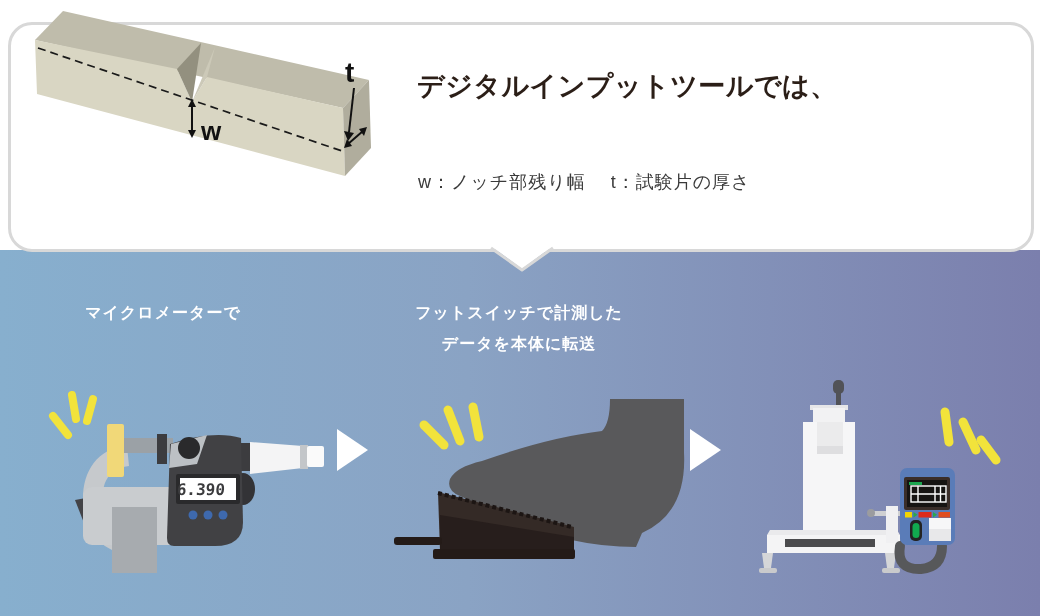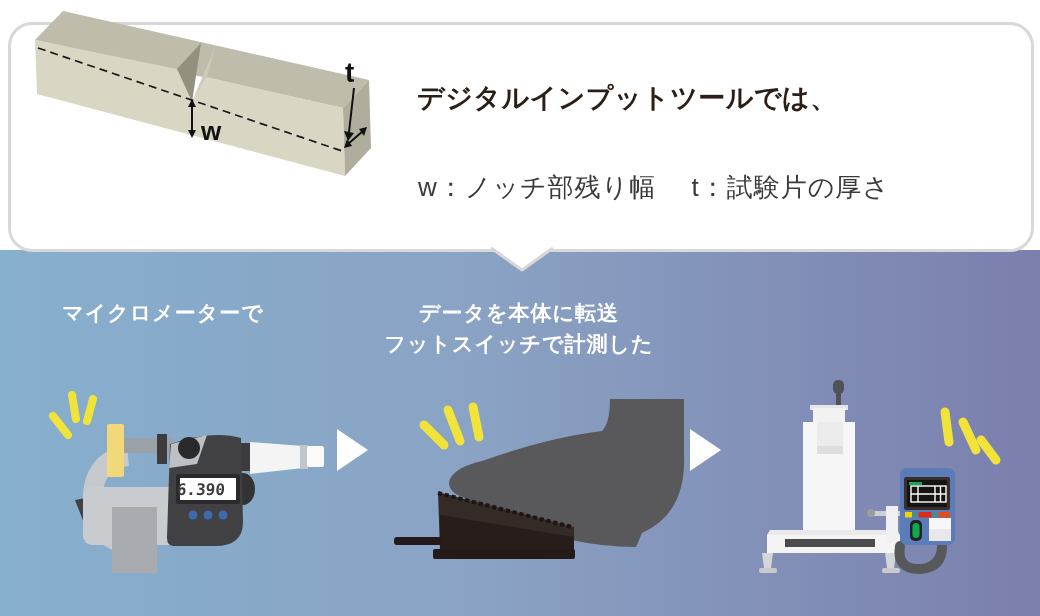--- a/index.html
+++ b/index.html
@@ -15,30 +15,29 @@
   .card{
     position:absolute; left:8px; top:22px; width:1020px; height:224px;
     background:#ffffff; border:3px solid #d8d8d8; border-radius:24px;
   }
   .card-tail{ position:absolute; left:489px; top:246px; z-index:5; }
   .specimen{ position:absolute; left:25px; top:0px; z-index:6; }
   .headline{
     position:absolute; left:417px; top:66px; width:600px; z-index:6;
     font-size:27px; font-weight:bold; color:#2b1e17; line-height:40px;
     letter-spacing:0.5px;
-    margin-top:12px;
   }
   .legend{
     position:absolute; left:418px; top:170px; width:600px; z-index:6;
-    font-size:26px; color:#3a3a3a; letter-spacing:1px;
+    font-size:18px; color:#3a3a3a; letter-spacing:1px;
   }
   .step-label{
     position:absolute; top:297px; width:300px; z-index:3;
     text-align:center; color:#ffffff; font-weight:bold;
-    font-size:21px; line-height:31px; letter-spacing:1px;
+    font-size:16px; line-height:31px; letter-spacing:1px;
   }
   .step-label.s1{ left:13px; }
   .step-label.s2{ left:369px; }
   .step-label.s3{ left:701px; }
   .illu{ position:absolute; z-index:3; }
   .illu.m1{ left:45px;  top:388px; }
   .illu.m2{ left:390px; top:395px; }
   .illu.m3{ left:750px; top:378px; }
   .step-arrow{
     position:absolute; top:429px; width:0; height:0; z-index:3;
@@ -88,22 +87,22 @@
 
   <div class="headline">
     <div>デジタルインプットツールでは、</div>
   </div>
   <div class="legend">w：ノッチ部残り幅　 t：試験片の厚さ</div>
 
   <div class="step-label s1">
     <div>マイクロメーターで</div>
   </div>
   <div class="step-label s2">
+    <div>フットスイッチで計測した</div>
     <div>データを本体に転送</div>
-    <div>フットスイッチで計測した</div>
   </div>
 
   <div class="step-arrow a1"></div>
   <div class="step-arrow a2"></div>
 
   <svg class="illu m1" width="290" height="195" viewBox="0 0 290 195">
 
     <g stroke="#f2e33b" stroke-width="8" stroke-linecap="round">
       <line x1="8" y1="28" x2="23" y2="47"></line>
       <line x1="27" y1="7" x2="31" y2="31"></line>

